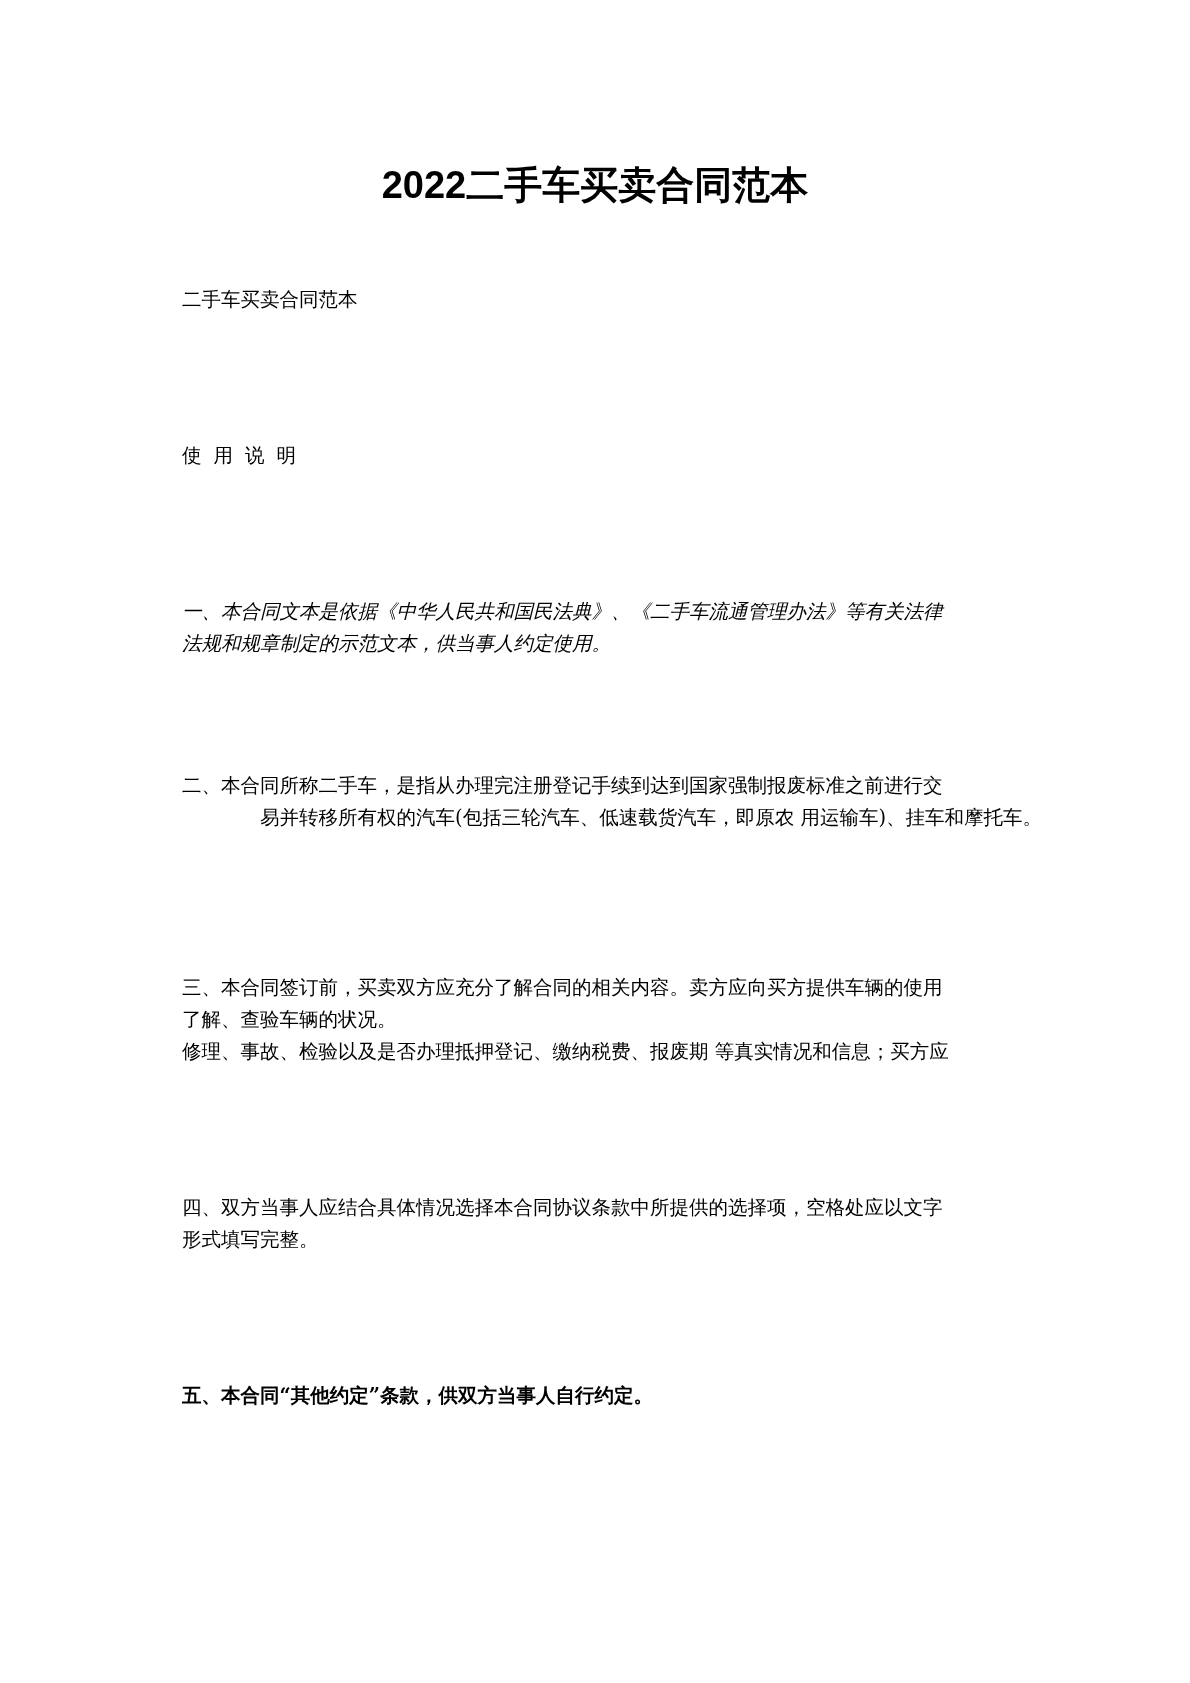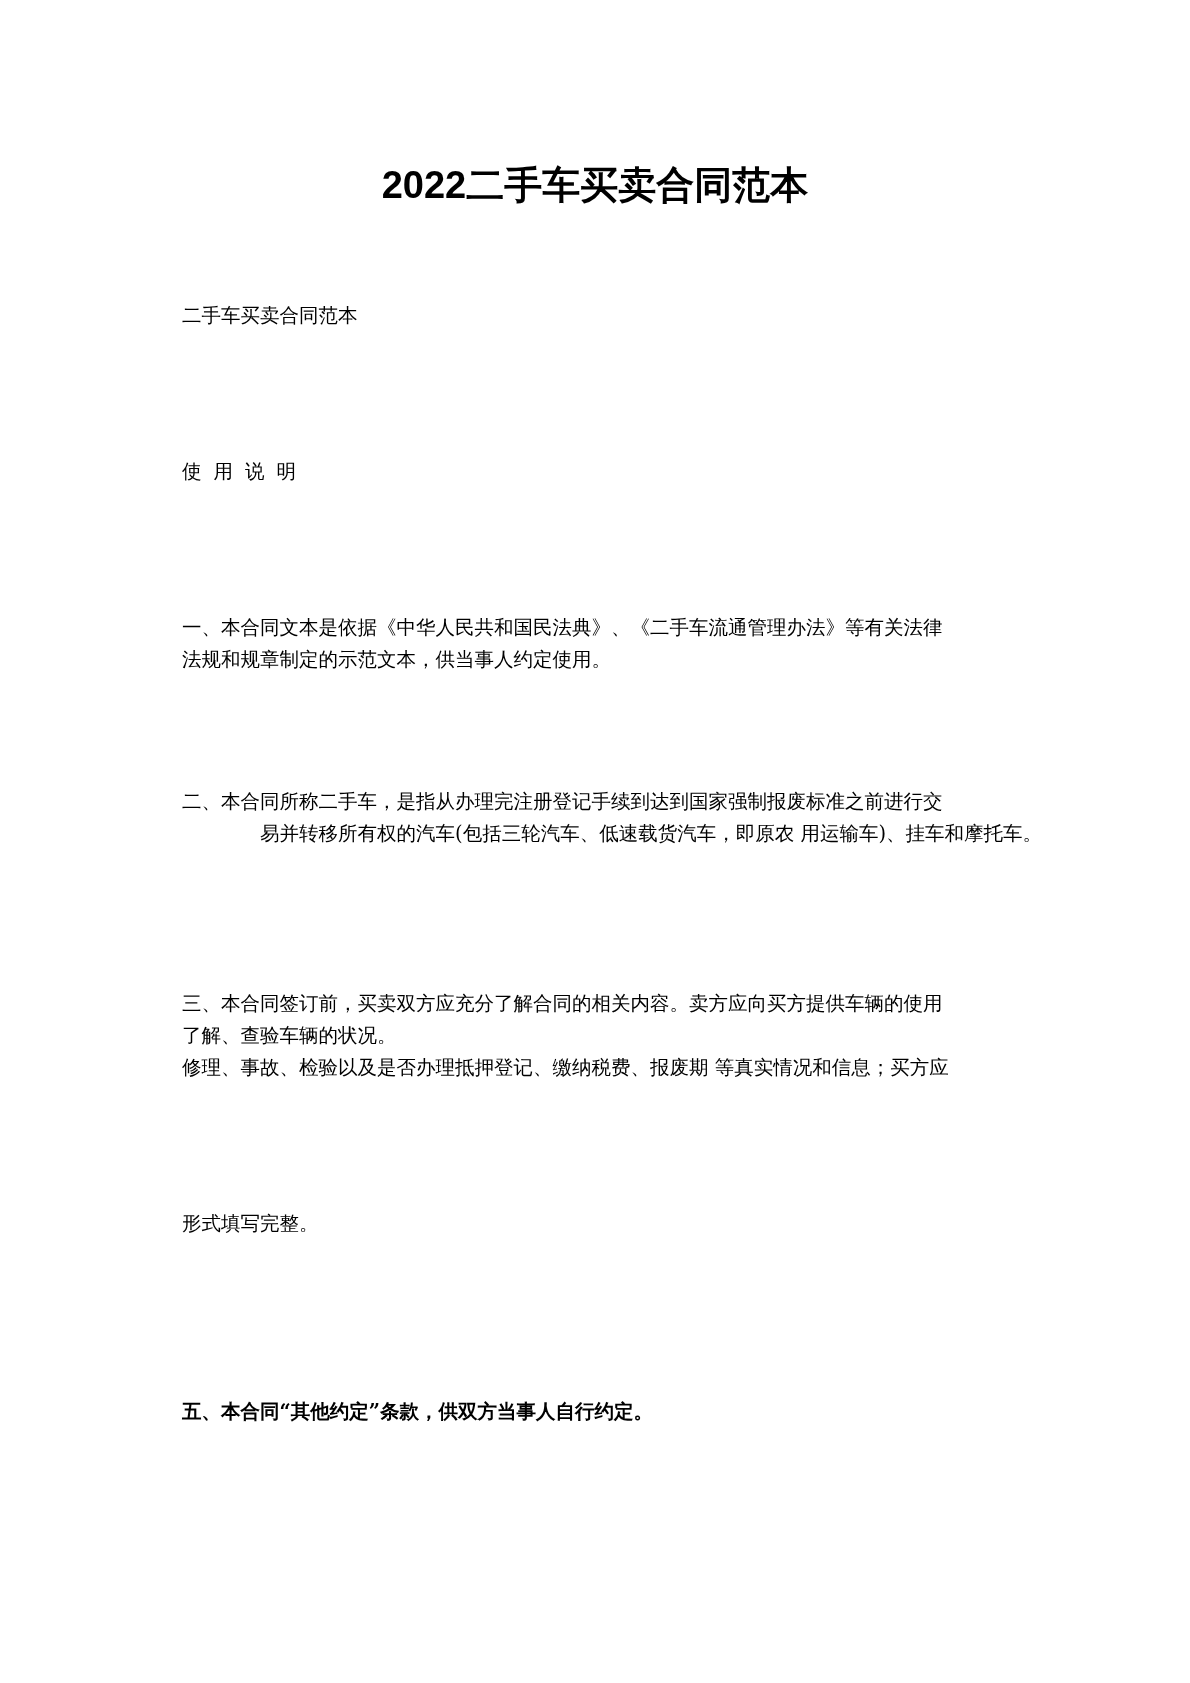--- a/index.html
+++ b/index.html
@@ -35,28 +35,27 @@
       letter-spacing: 0px;
     }
     .block {
       position: absolute;
       left: 182px;
       width: 860px;
       font-family: "DejaVu Serif", "Liberation Serif", serif;
       font-size: 19.5px;
       line-height: 32px;
       white-space: normal;
-      margin-top: 16px;
     }
     .block p {
       margin: 0;
     }
     .subtitle { top: 284px; }
     .instructions { top: 440px; letter-spacing: 12px; }
-    .item1 { top: 596px; }
+    .item1 { top: 596px; font-style: italic; }
     .item2 { top: 770px; }
     .item3 { top: 972px; }
     .item4 { top: 1192px; }
     .item5 { top: 1380px; font-weight: bold; }
   </style>
 </head>
 <body>
 
 <div class="page">
 
@@ -80,20 +79,21 @@
     <p style="white-space:nowrap;text-align:right;">易并转移所有权的汽车(包括三轮汽车、低速载货汽车，即原农 用运输车)、挂车和摩托车。</p>
   </div>
 
   <div class="block item3">
     <p>三、本合同签订前，买卖双方应充分了解合同的相关内容。卖方应向买方提供车辆的使用</p>
     <p>了解、查验车辆的状况。</p>
     <p>修理、事故、检验以及是否办理抵押登记、缴纳税费、报废期 等真实情况和信息；买方应</p>
   </div>
 
   <div class="block item4">
+    <p>四、双方当事人应结合具体情况选择本合同协议条款中所提供的选择项，空格处应以文字</p>
     <p>形式填写完整。</p>
   </div>
 
   <div class="block item5">
     <p>五、本合同“其他约定”条款，供双方当事人自行约定。</p>
   </div>
 
 </div>
 
 </body></html>

